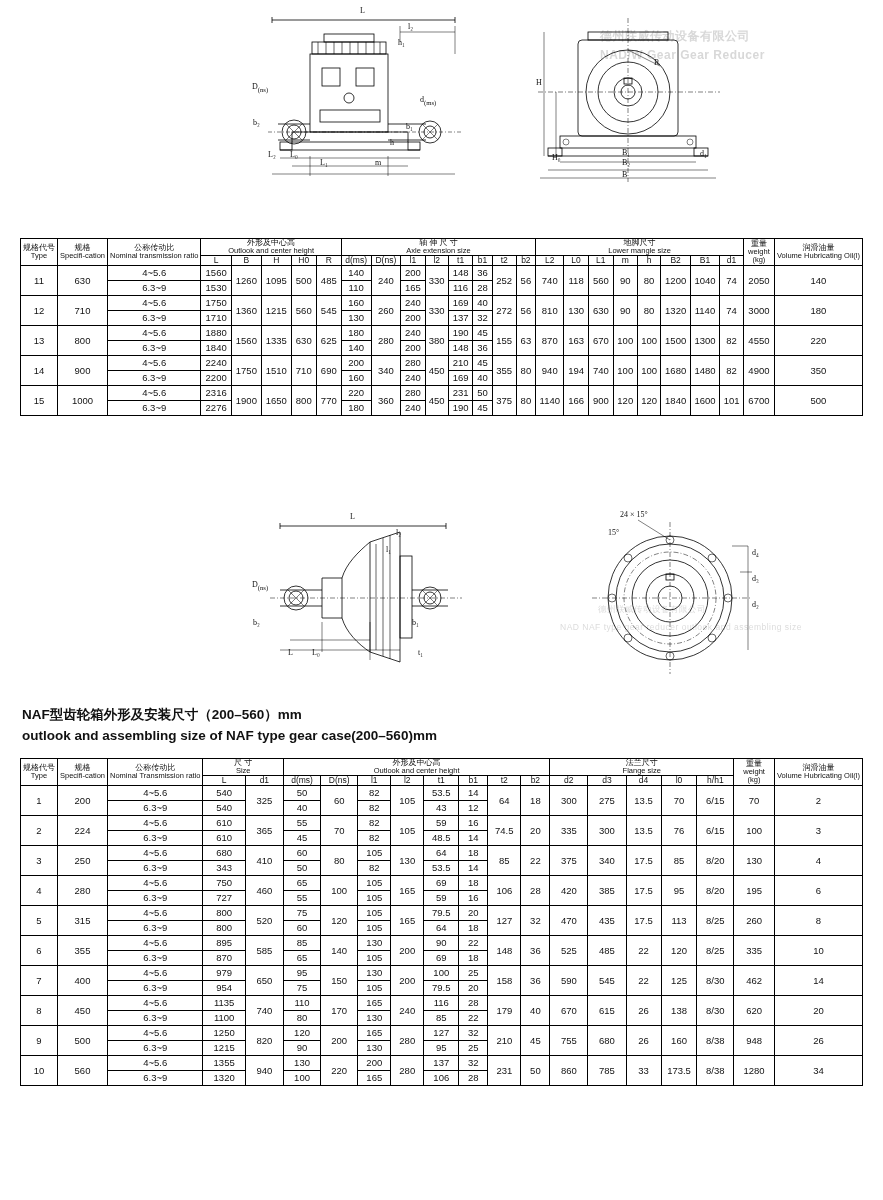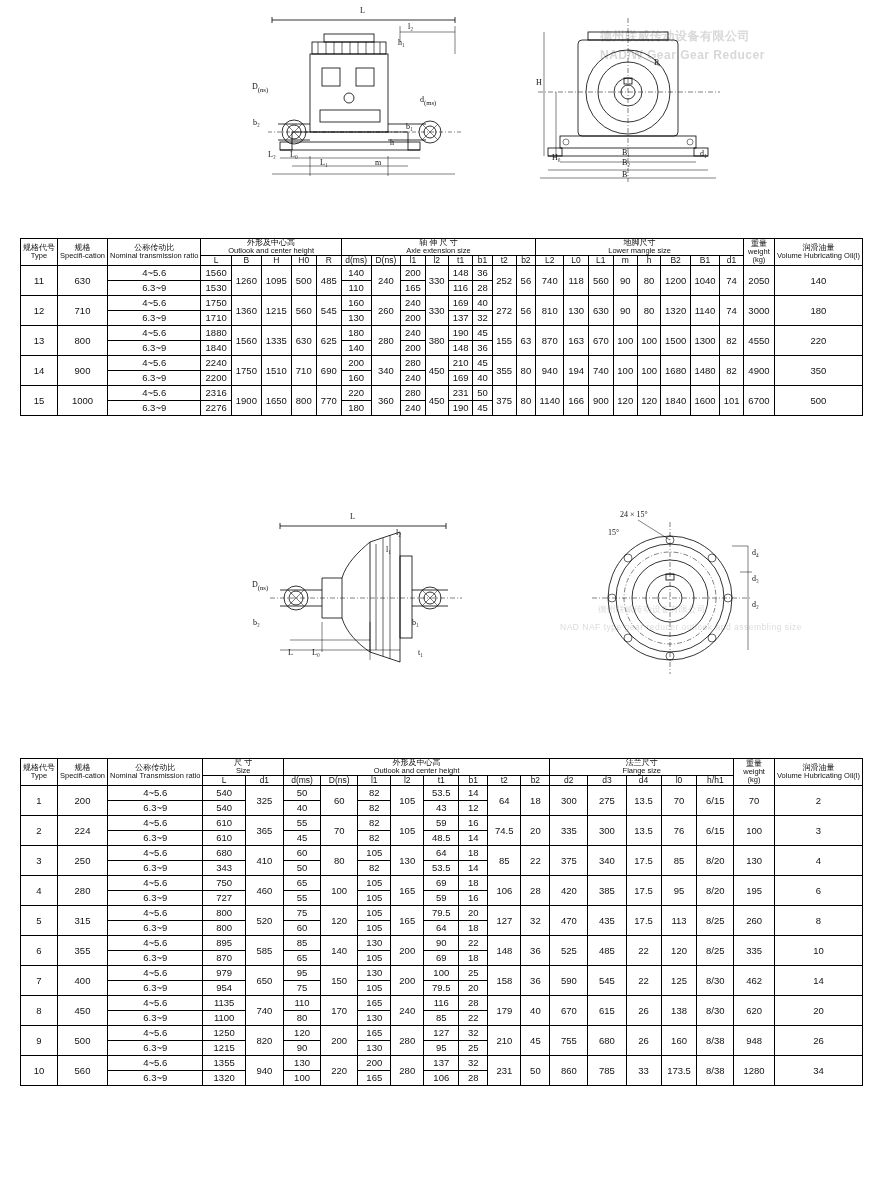--- a/index.html
+++ b/index.html
@@ -529,20 +529,22 @@
         </g>
       </g>
     </svg>
   </div>
   <div class="dw-label" style="top:510px;left:620px;">24 × 15°</div>
   <div class="dw-label" style="top:528px;left:608px;">15°</div>
   <div class="dw-label" style="top:548px;left:752px;">d₄</div>
   <div class="dw-label" style="top:574px;left:752px;">d₃</div>
   <div class="dw-label" style="top:600px;left:752px;">d₂</div>
 
+  <div class="heading2" style="top:706px;">NAF型齿轮箱外形及安装尺寸（200–560）mm</div>
+  <div class="heading2" style="top:728px;">outlook and assembling size of NAF type gear case(200–560)mm</div>
 
   <table class="spec" id="tbl2" style="top:758px;left:20px;width:843px;">
     <thead>
       <tr>
         <th rowspan="2" style="width:28px;">
           <span class="hdr-cn">规格代号</span>
           <span class="hdr-en">Type</span>
         </th>
         <th rowspan="2" style="width:36px;">
           <span class="hdr-cn">规格</span>

